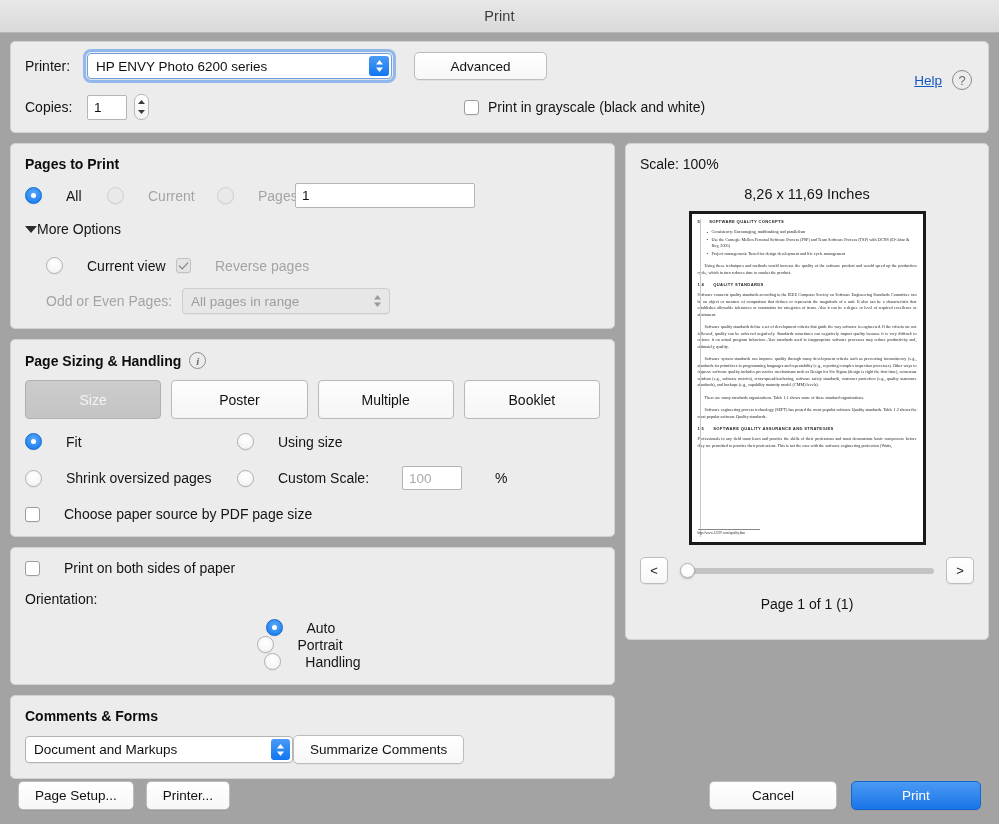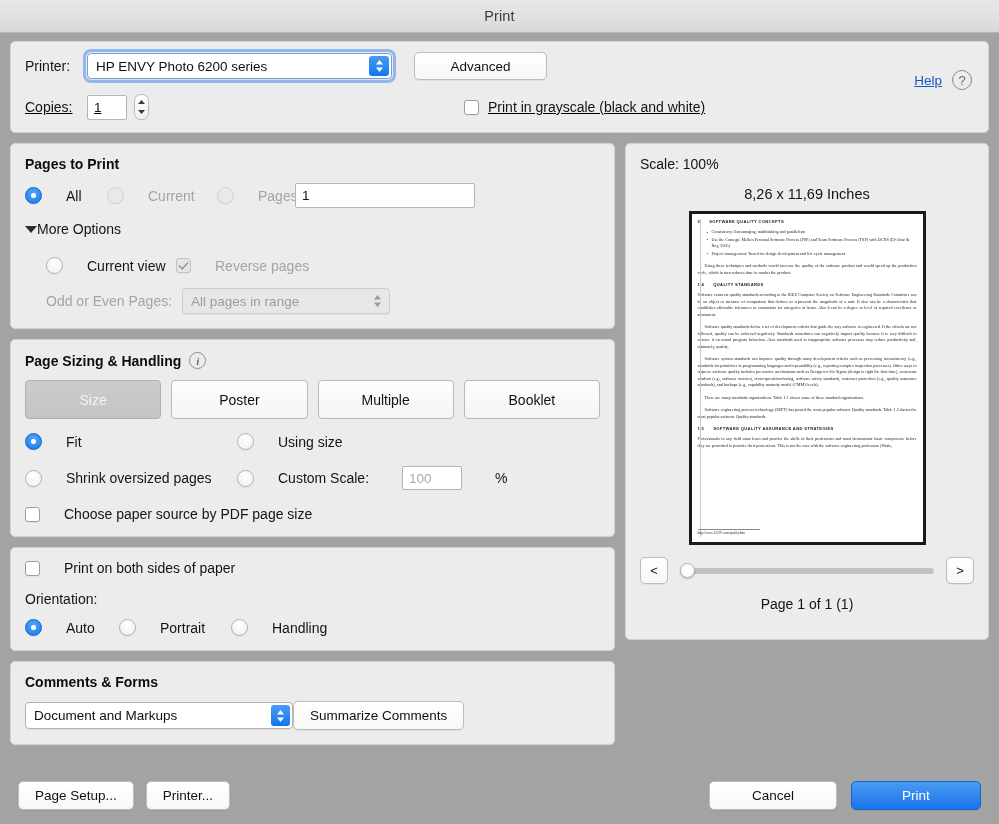--- a/index.html
+++ b/index.html
@@ -36,21 +36,21 @@
   .topbar {
     position: relative;
     margin: 8px 10px 0 10px;
     padding: 10px 14px 12px 14px;
     background: #ececec;
     border: 1px solid #d2d2d2;
     border-radius: 5px;
     flex: 0 0 auto;
   }
   .row { display: flex; align-items: center; }
-  .row + .row { margin-top: 14px; text-decoration: underline; }
+  .row + .row { margin-top: 14px; }
   .lbl { font-size: 14px; color: #141414; }
 
   .printer-label { width: 62px; }
   .popup {
     position: relative;
     height: 26px;
     background: #ffffff;
     border: 1px solid #b3b3b3;
     border-radius: 4px;
     display: flex; align-items: center;
@@ -225,21 +225,21 @@
     background: linear-gradient(to bottom,#cccccc,#c4c4c4);
     border-color:#b0b0b0; color:#f3f3f3;
   }
 
   .opt-grid { display: grid; grid-template-columns: 212px 1fr; row-gap: 16px; }
   .scale-input { width: 60px; height: 24px; margin-left: 9px; color:#a9a9a9; }
   .pct { font-size: 14px; margin-left: 9px; color:#141414; }
   .full-row { grid-column: 1 / -1; }
 
   .orient-label { font-size: 14px; color:#141414; margin: 15px 0 12px 0; }
-  .orient-row { display:flex; align-items:center; }
+  .orient-row { display:flex; align-items:center;flex-direction:column; }
   .o-auto { width: 94px; }
   .o-port { width: 112px; }
 
   .cf-row { display:flex; align-items:center; }
   .cf-popup { width: 268px; height: 27px; }
   .cf-popup .arrows { width: 19px; }
   .summarize-btn { height: 29px; padding: 0 16px; }
 
   
   .preview-group {

